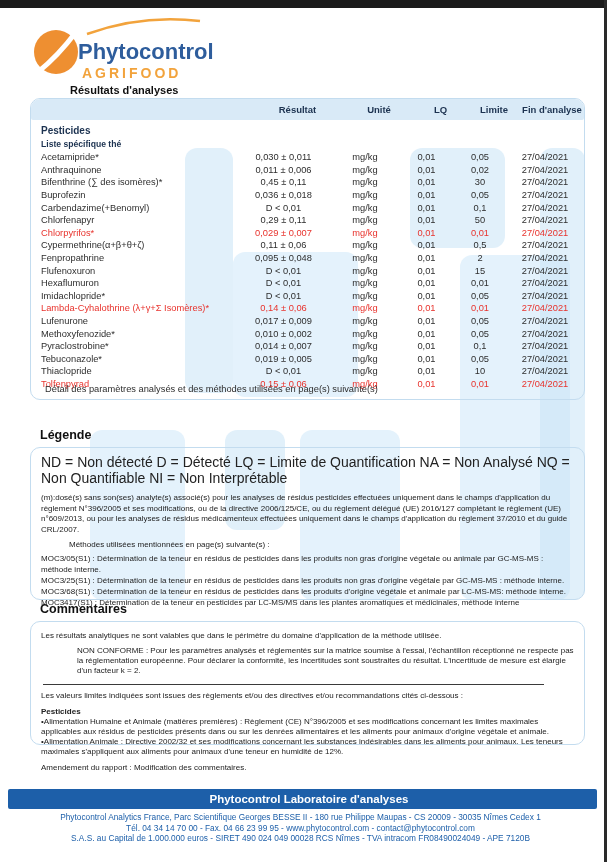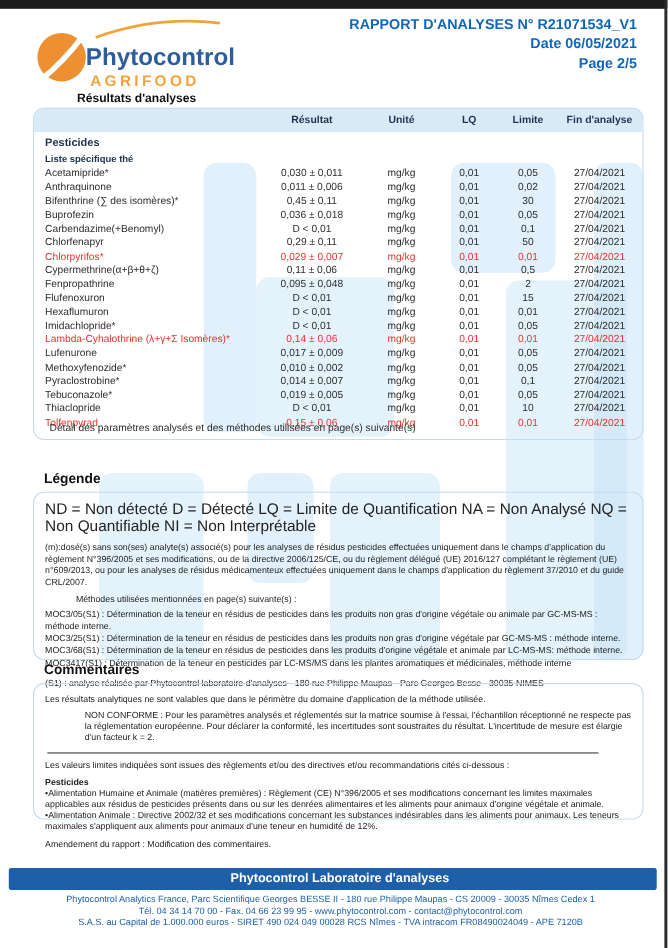--- a/index.html
+++ b/index.html
@@ -17,21 +17,21 @@
   .report-head{position:absolute;top:13px;right:28px;text-align:right;color:#1266b8;
                font-weight:bold;font-size:13px;line-height:18px;}
   .logo-wrap{position:absolute;left:32px;top:12px;}
 
   
   .results-title{position:absolute;left:38px;top:84px;font-size:11px;font-weight:bold;color:#101010;padding-left:32px;}
   .table-panel{position:absolute;left:30px;top:98px;width:555px;height:302px;
                border:1px solid #c3dcef;border-radius:10px;box-sizing:border-box;}
   .grid{display:grid;grid-template-columns:195px 95px 68px 55px 52px 1fr;align-items:center;}
   .thead{height:21px;background:#d9eaf7;border-radius:9px 9px 2px 2px;
-         font-size:9.5px;font-weight:bold;color:#1c3250;padding-left:10px;}
+         font-size:9.5px;font-weight:bold;color:#1c3250;padding-left:24px;}
   .thead .hc{text-align:center;}
   .tbody{padding:3px 0 0 0;}
   .sec1{padding-left:10px;font-size:10px;font-weight:bold;color:#1c3250;height:15px;line-height:15px;}
   .sec2{padding-left:10px;font-size:8.6px;font-weight:bold;color:#1c3250;height:13px;line-height:13px;}
   .trow{height:12.6px;font-size:9.3px;color:#2e2e2e;padding-left:10px;}
   .trow .cell{white-space:nowrap;overflow:visible;}
   .trow .c1,.trow .c2,.trow .c3,.trow .c4,.trow .c5{text-align:center;}
   .trow.alert{color:#e8332d;}
   .detail-note{position:absolute;left:14px;bottom:5px;font-size:9.3px;color:#2e2e2e;}
 
@@ -86,25 +86,20 @@
   <div class="logo-wrap">
     <svg width="185" height="72" viewBox="0 0 185 72">
       <path d="M 55 22 Q 110 2 168 9" fill="none" stroke="#f2a33c" stroke-width="2.5"></path>
       <circle cx="24" cy="40" r="22" fill="#ee8f31"></circle>
       <path d="M 6 60 Q 26 44 44 20" fill="none" stroke="#ffffff" stroke-width="5"></path>
       <text x="46" y="47" font-family="Liberation Sans, sans-serif" font-size="22" font-weight="bold" fill="#2e5d9c">Phytocontrol</text>
       <text x="50" y="66" font-family="Liberation Sans, sans-serif" font-size="14" font-weight="bold" letter-spacing="3" fill="#f2a33c">AGRIFOOD</text>
     </svg>
   </div>
 
-  <div class="report-head">
-    <div>RAPPORT D'ANALYSES N° R21071534_V1</div>
-    <div>Date 06/05/2021</div>
-    <div>Page 2/5</div>
-  </div>
 
   <div class="results-title">Résultats d'analyses</div>
 
   <div class="table-panel">
     <div class="thead grid">
       <div></div>
       <div class="hc">Résultat</div>
       <div class="hc">Unité</div>
       <div class="hc">LQ</div>
       <div class="hc">Limite</div>
@@ -275,21 +270,20 @@
   <div class="legende-panel">
     <div class="abbrev">ND = Non détecté   D  = Détecté   LQ = Limite de Quantification   NA = Non Analysé   NQ = Non Quantifiable   NI = Non Interprétable</div>
     <div class="leg-par">(m):dosé(s) sans son(ses) analyte(s) associé(s) pour les analyses de résidus pesticides effectuées uniquement dans le champs d'application du règlement N°396/2005 et ses modifications, ou de la directive 2006/125/CE, ou du règlement délégué (UE) 2016/127 complétant le règlement (UE) n°609/2013, ou pour les analyses de résidus médicamenteux effectuées uniquement dans le champs d'application du règlement 37/2010 et du guide CRL/2007.</div>
     <div class="methodes-intro">Méthodes utilisées mentionnées en page(s) suivante(s) :</div>
     <div class="moc-list">
         <div class="moc-line">MOC3/05(S1) : Détermination de la teneur en résidus de pesticides dans les produits non gras d'origine végétale ou animale par GC-MS-MS : méthode interne.</div>
         <div class="moc-line">MOC3/25(S1) : Détermination de la teneur en résidus de pesticides dans les produits non gras d'origine végétale par GC-MS-MS : méthode interne.</div>
         <div class="moc-line">MOC3/68(S1) : Détermination de la teneur en résidus de pesticides dans les produits d'origine végétale et animale par LC-MS-MS: méthode interne.</div>
         <div class="moc-line">MOC3417(S1) : Détermination de la teneur en pesticides par LC-MS/MS  dans les plantes aromatiques et médicinales, méthode interne</div>
       </div>
-    <div class="s1-note">(S1) : analyse réalisée par Phytocontrol laboratoire d'analyses - 180 rue Philippe Maupas - Parc Georges Besse - 30035 NIMES</div>
   </div>
 
   <div class="comment-title">Commentaires</div>
   <div class="comment-panel">
     <div>Les résultats analytiques ne sont valables que dans le périmètre du domaine d'application de la méthode utilisée.</div>
     <div class="cm-p2">NON CONFORME : Pour les paramètres analysés et réglementés sur la matrice soumise à l'essai, l'échantillon réceptionné ne respecte pas la réglementation européenne. Pour déclarer la conformité, les incertitudes sont soustraites du résultat. L'incertitude de mesure est élargie d'un facteur k = 2.</div>
     <hr class="cm-divider">
     <div>Les valeurs limites indiquées sont issues des règlements et/ou des directives et/ou recommandations cités ci-dessous :</div>
     <div class="cm-bold">Pesticides</div>
     <div>•Alimentation Humaine et Animale (matières premières) : Règlement (CE) N°396/2005 et ses modifications concernant les limites maximales applicables aux résidus de pesticides présents dans ou sur les denrées alimentaires et les aliments pour animaux d'origine végétale et animale.</div>

